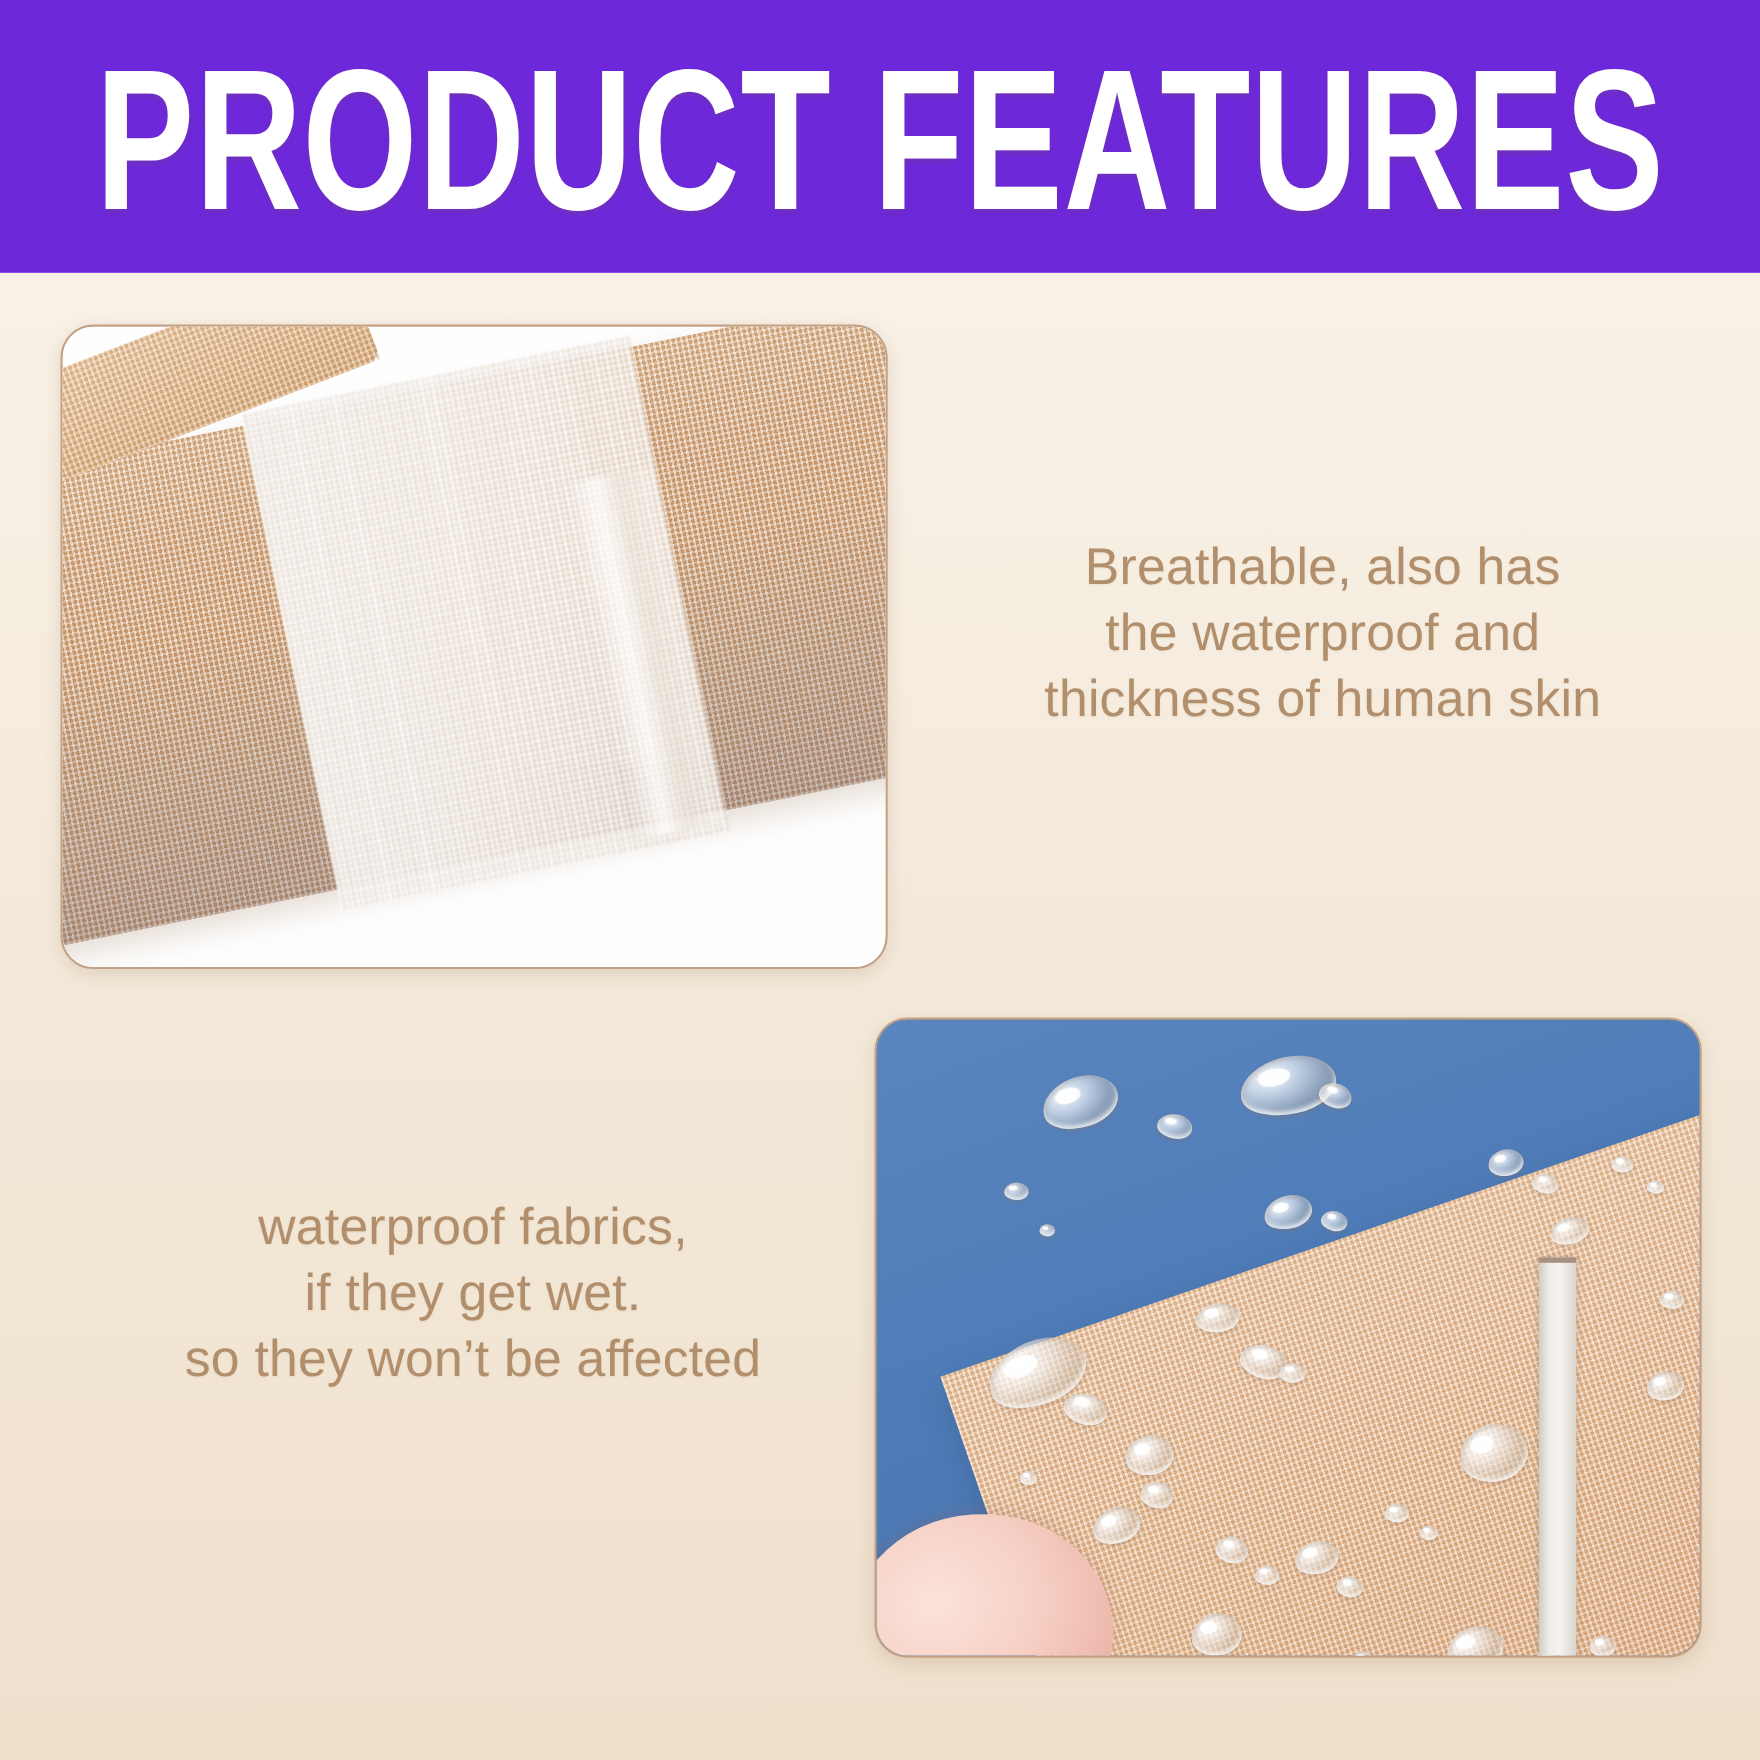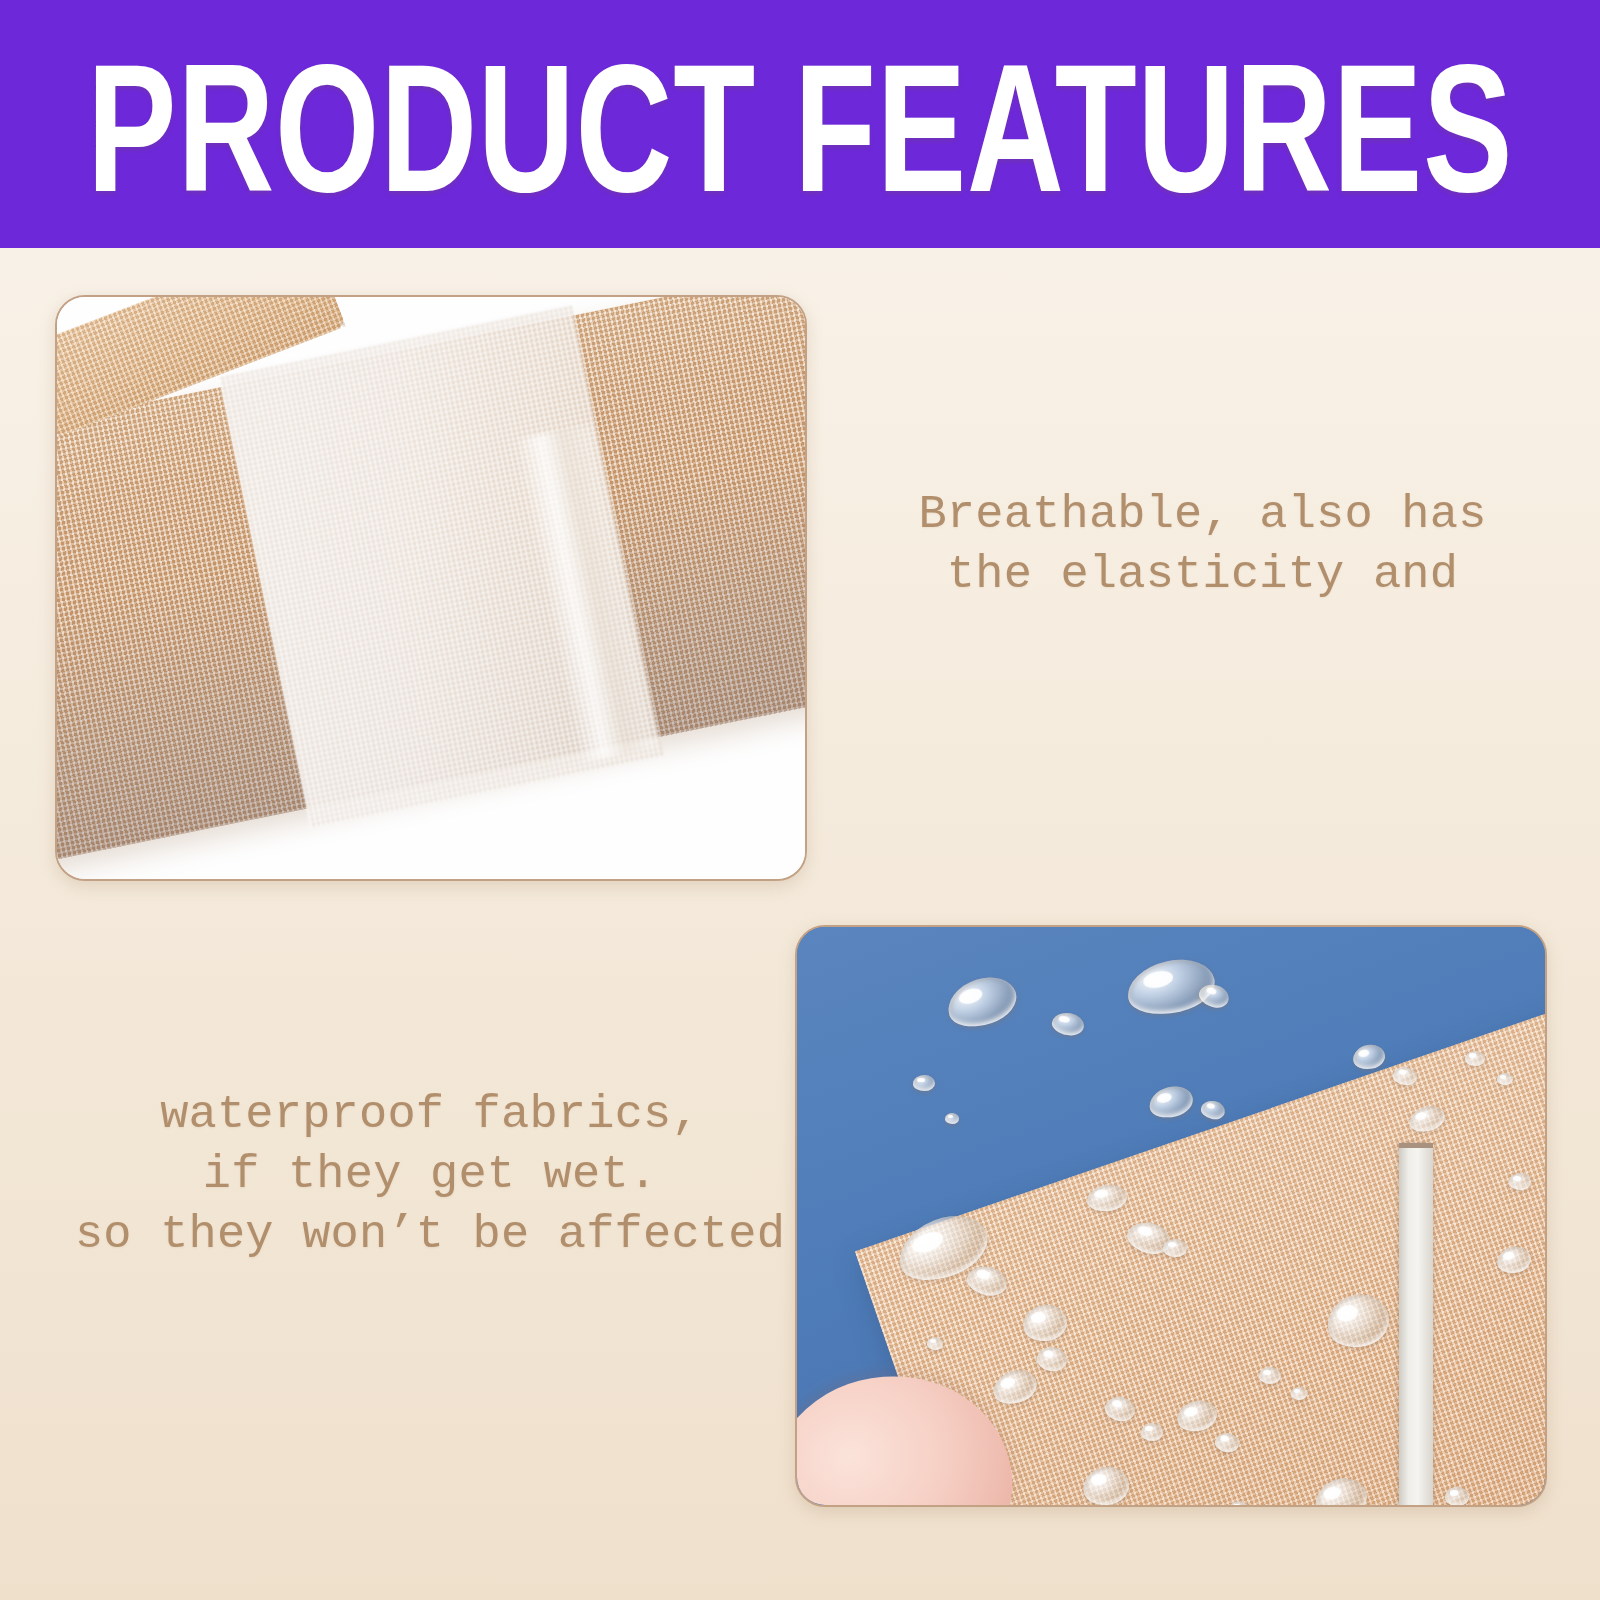--- a/index.html
+++ b/index.html
@@ -162,21 +162,21 @@
     color:#B28F6C;
     font-family:"Liberation Sans Narrow","Liberation Sans",sans-serif;
     font-size:47px;
     line-height:1.28;
     text-align:center;
     letter-spacing:0.2px;
     text-shadow:0 1px 2px rgba(190,160,130,0.18);
   }
   .text-breathable { left:830px; top:485px; width:745px; }
   .text-waterproof { left:55px; top:1085px; width:750px; }
-  .feature-text .line { display:block; white-space:nowrap;font-family:Liberation Mono, monospace; }
+  .feature-text .line { display:block; white-space:nowrap; }
 </style>
 </head>
 <body>
 
 <div class="banner" style="background: #6d28d9;">
   <div class="banner-title" style="color: rgb(255, 255, 255);">PRODUCT FEATURES</div>
 </div>
 
 <div class="panel panel-top-left" style="border-color: rgb(195, 161, 132);">
   <div class="tl-stage">
@@ -189,21 +189,22 @@
       </div>
     </div>
     <div class="tl-sliver">
       <div class="weave"></div>
     </div>
   </div>
 </div>
 
 <div class="feature-text text-breathable" style="color: rgb(178, 143, 108);">
   <span class="line">Breathable, also has</span>
-  <span class="line">the elasticity and</span>
+  <span class="line">the waterproof and</span>
+  <span class="line">thickness of human skin</span>
 </div>
 
 <div class="feature-text text-waterproof" style="color: rgb(178, 143, 108);">
   <span class="line">waterproof fabrics,</span>
   <span class="line">if they get wet.</span>
   <span class="line">so they won’t be affected</span>
 </div>
 
 <div class="panel panel-bottom-right" style="border-color: rgb(195, 161, 132);">
   <div class="br-stage">

